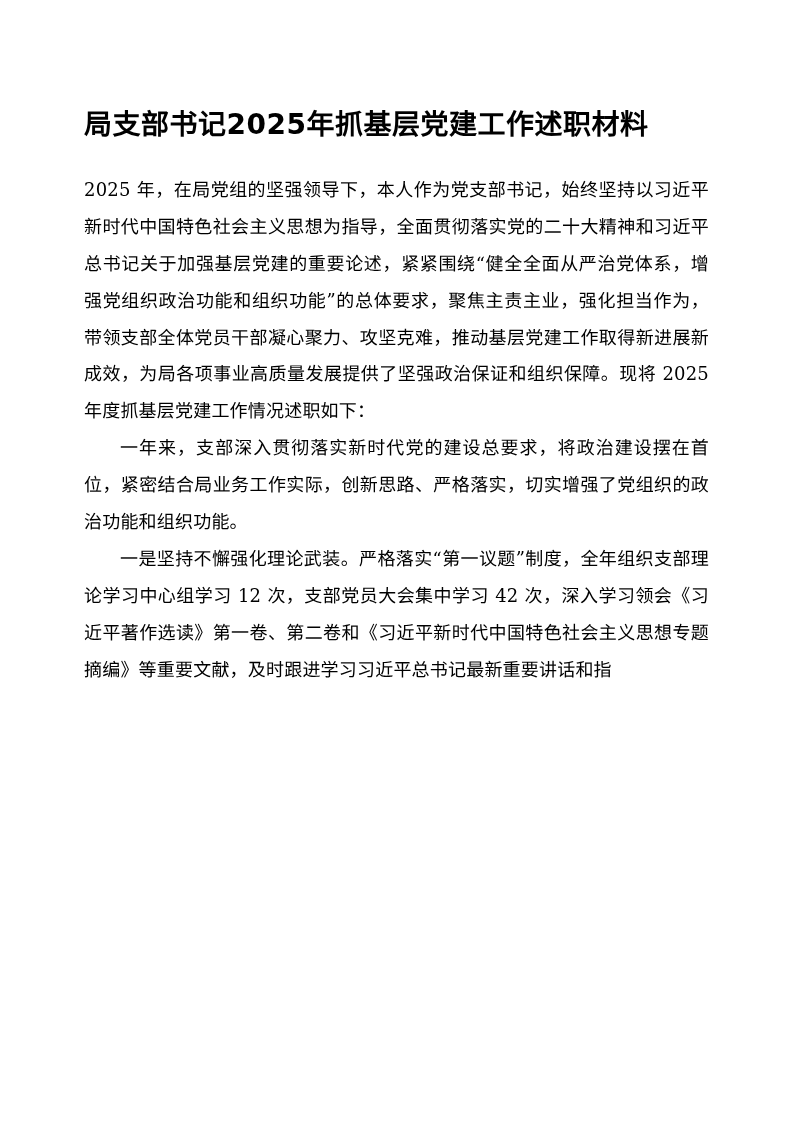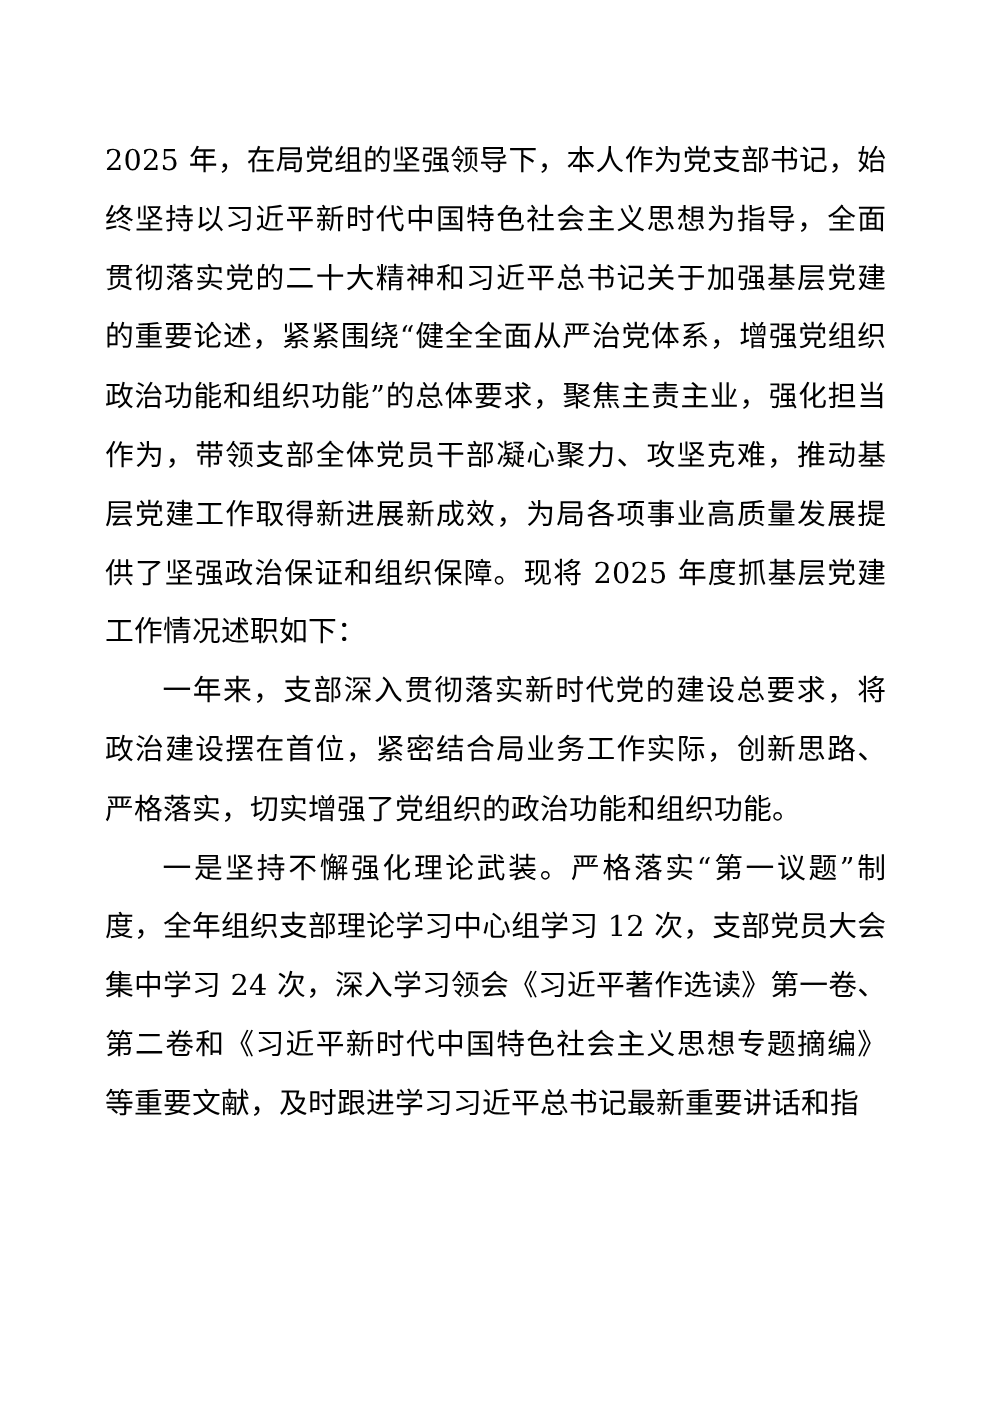--- a/index.html
+++ b/index.html
@@ -26,40 +26,41 @@
   .doc-title {
     font-family: "DejaVu Sans", "Liberation Sans", sans-serif;
     font-size: 28px;
     font-weight: bold;
     line-height: 1.5;
     text-align: left;
     margin: 0 0 26px 0;
     letter-spacing: 0.5px;
   }
   .para {
-    font-size: 23px;
+    font-size: 18px;
     line-height: 2.05;
     margin: 0;
     text-align: justify;
     text-justify: inter-ideograph;
     letter-spacing: 0.2px;
   }
   .para.indent {
     text-indent: 2em;
   }
   .para.first {
     text-indent: 0;
   }
   .body-block {
     margin-top: 2px;
   }
 </style>
 </head>
 <body>
 
 <div class="page">
+  <h1 class="doc-title">局支部书记2025年抓基层党建工作述职材料</h1>
 
   <div class="body-block">
     <p class="para first">2025 年，在局党组的坚强领导下，本人作为党支部书记，始终坚持以习近平新时代中国特色社会主义思想为指导，全面贯彻落实党的二十大精神和习近平总书记关于加强基层党建的重要论述，紧紧围绕“健全全面从严治党体系，增强党组织政治功能和组织功能”的总体要求，聚焦主责主业，强化担当作为，带领支部全体党员干部凝心聚力、攻坚克难，推动基层党建工作取得新进展新成效，为局各项事业高质量发展提供了坚强政治保证和组织保障。现将 2025 年度抓基层党建工作情况述职如下：</p>
     <p class="para indent">一年来，支部深入贯彻落实新时代党的建设总要求，将政治建设摆在首位，紧密结合局业务工作实际，创新思路、严格落实，切实增强了党组织的政治功能和组织功能。</p>
-    <p class="para indent">一是坚持不懈强化理论武装。严格落实“第一议题”制度，全年组织支部理论学习中心组学习 12 次，支部党员大会集中学习 24 次，深入学习领会《习近平著作选读》第一卷、第二卷和《习近平新时代中国特色社会主义思想专题摘编》等重要文献，及时跟进学习习近平总书记最新重要讲话和指</p>
+    <p class="para indent">一是坚持不懈强化理论武装。严格落实“第一议题”制度，全年组织支部理论学习中心组学习 12 次，支部党员大会集中学习 42 次，深入学习领会《习近平著作选读》第一卷、第二卷和《习近平新时代中国特色社会主义思想专题摘编》等重要文献，及时跟进学习习近平总书记最新重要讲话和指</p>
   </div>
 </div>
 
 </body></html>

